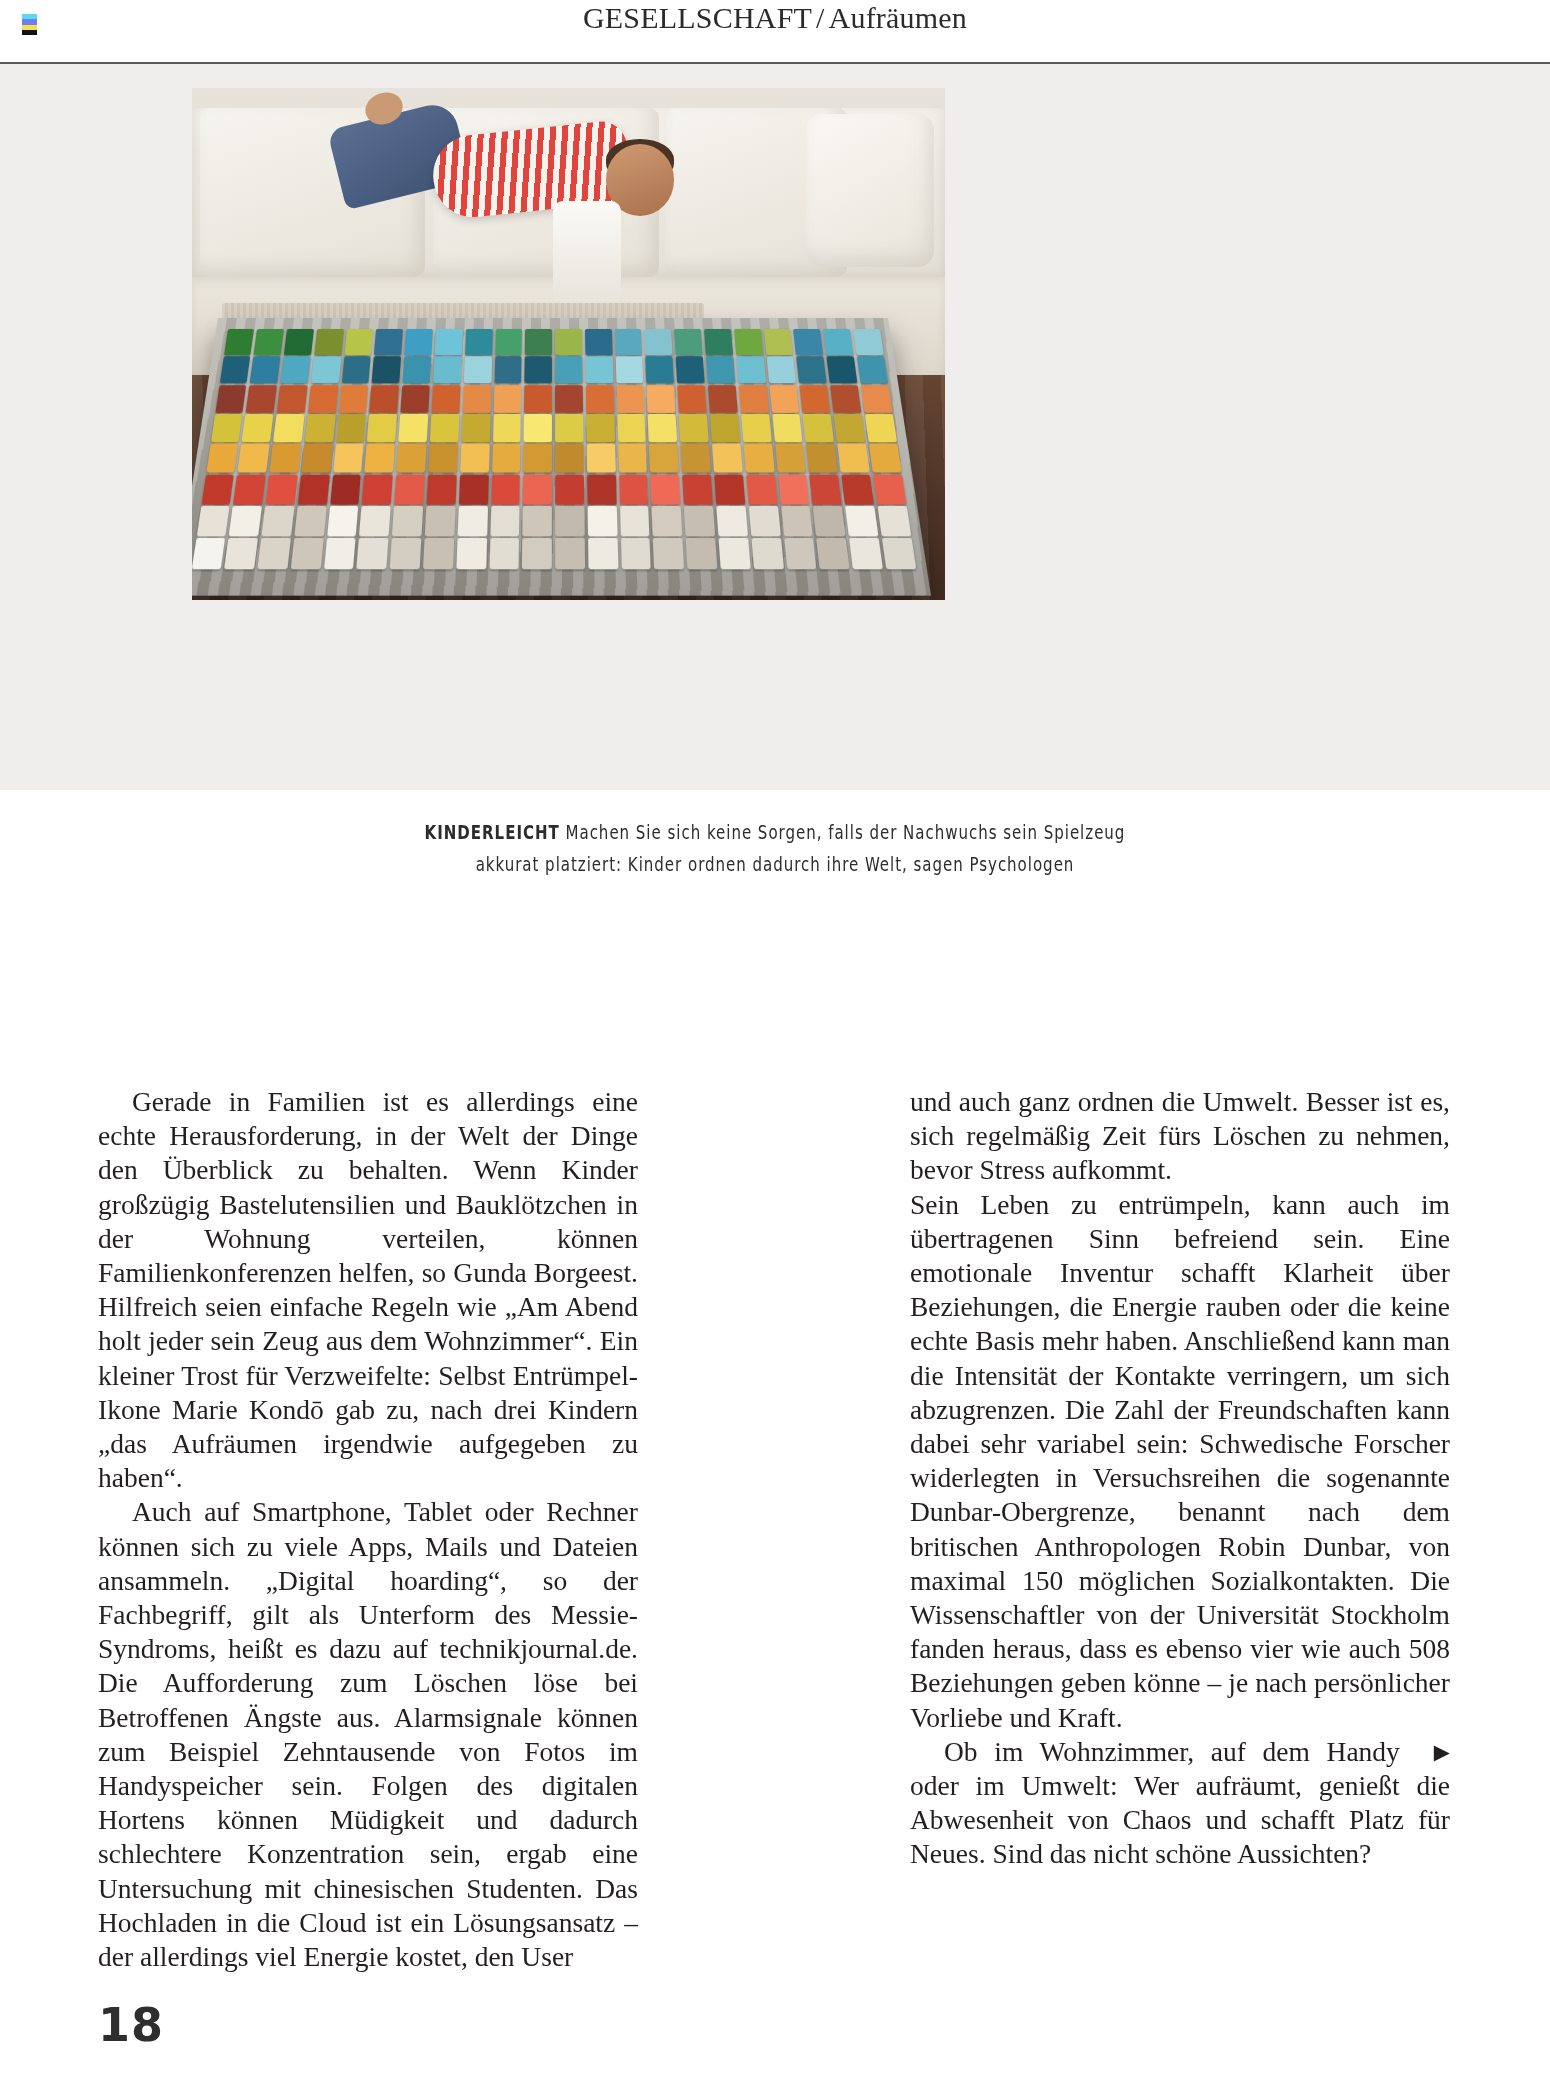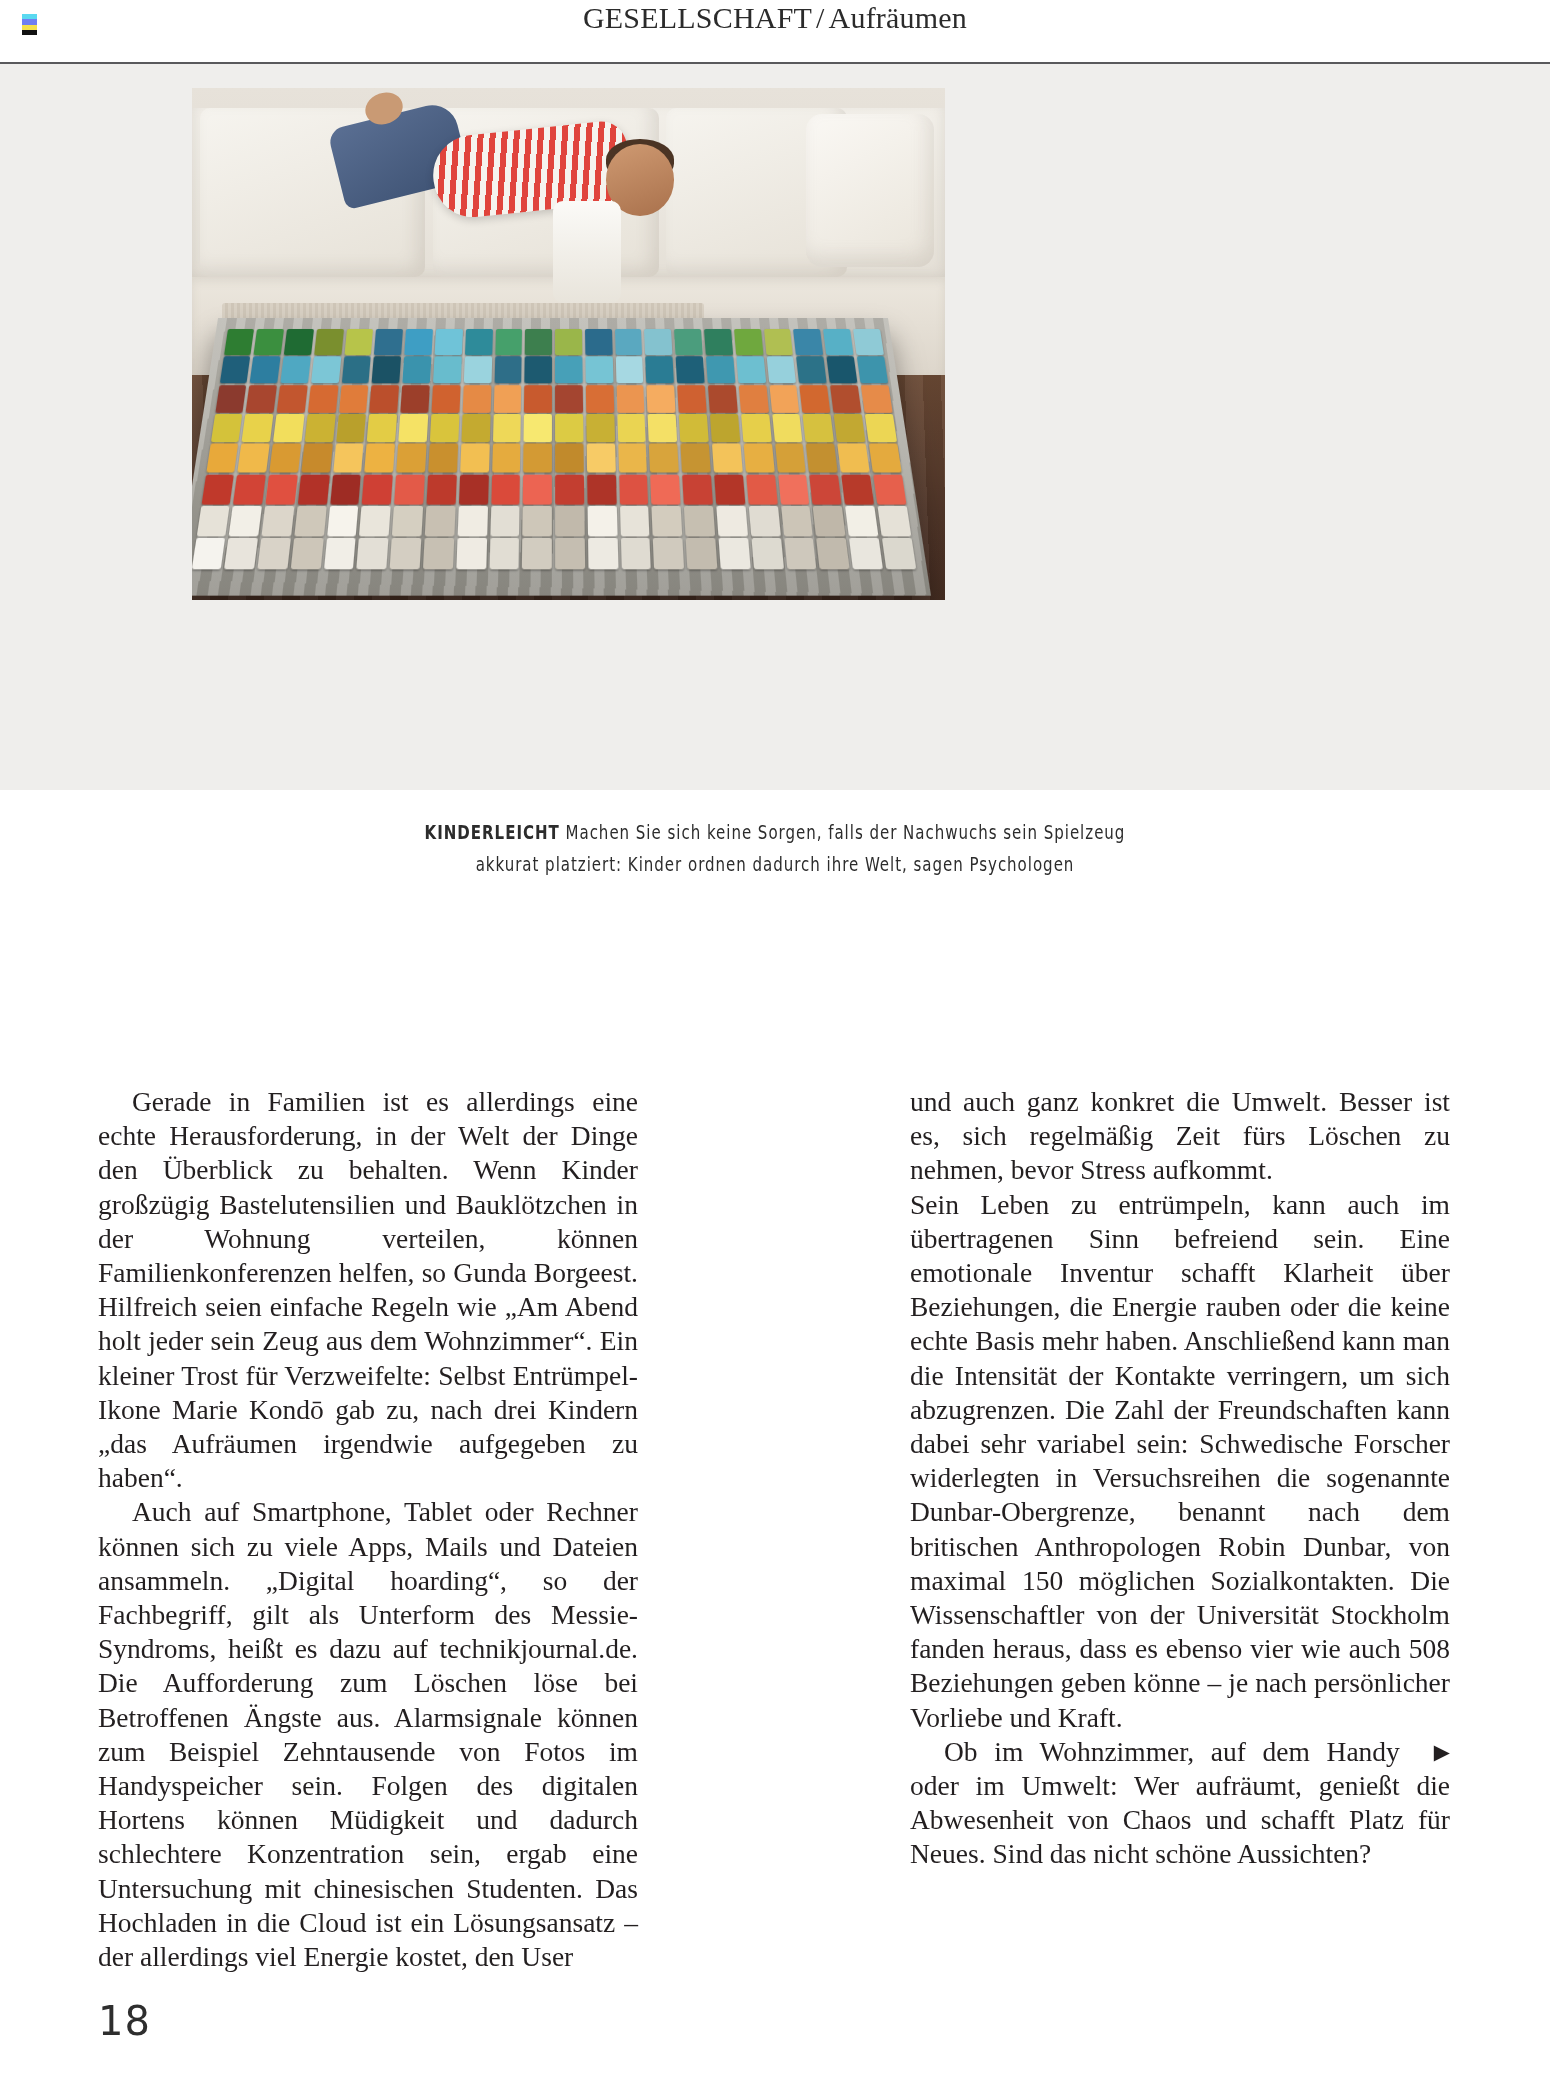--- a/index.html
+++ b/index.html
@@ -236,22 +236,22 @@
     line-height: 34px;
     color: #231f20;
   }
 
   
   .folio {
     position: absolute;
     left: 98px;
     top: 1998px;
     font-family: "DejaVu Sans", "Liberation Sans", sans-serif;
-    font-weight: 400;
-    font-size: 40px;
+    font-weight: 700;
+    font-size: 46px;
     letter-spacing: 1px;
     color: #2e2e2e;
   }
 </style>
 </head>
 <body>
 
 <div class="page-header">
   <div class="cmyk-bar">
     <span class="cmyk-c"></span>
@@ -486,20 +486,20 @@
 </div>
 
 <div class="body-columns">
 
   <div class="col">
     <p class="indent">Gerade in Familien ist es allerdings eine echte Herausforderung, in der Welt der Dinge den Überblick zu behalten. Wenn Kinder großzügig Bastelutensilien und Bauklötzchen in der Wohnung verteilen, können Familienkonferenzen helfen, so Gunda Borgeest. Hilfreich seien einfache Regeln wie „Am Abend holt jeder sein Zeug aus dem Wohnzimmer“. Ein kleiner Trost für Verzweifelte: Selbst Entrümpel-Ikone Marie Kondō gab zu, nach drei Kindern „das Aufräumen irgendwie aufgegeben zu haben“.</p>
     <p class="indent">Auch auf Smartphone, Tablet oder Rechner können sich zu viele Apps, Mails und Dateien ansammeln. „Digital hoarding“, so der Fachbegriff, gilt als Unterform des Messie-Syndroms, heißt es dazu auf technikjournal.de. Die Aufforderung zum Löschen löse bei Betroffenen Ängste aus. Alarmsignale können zum Beispiel Zehntausende von Fotos im Handyspeicher sein. Folgen des digitalen Hortens können Müdigkeit und dadurch schlechtere Konzentration sein, ergab eine Untersuchung mit chinesischen Studenten. Das Hochladen in die Cloud ist ein Lösungsansatz – der allerdings viel Energie kostet, den User</p>
   </div>
 
   <div class="col">
-    <p>und auch ganz konkret die Umwelt. Besser ist es, sich regelmäßig Zeit fürs Löschen zu nehmen, bevor Stress aufkommt.</p>
+    <p>und auch ganz ordnen die Umwelt. Besser ist es, sich regelmäßig Zeit fürs Löschen zu nehmen, bevor Stress aufkommt.</p>
     <p>Sein Leben zu entrümpeln, kann auch im übertragenen Sinn befreiend sein. Eine emotionale Inventur schafft Klarheit über Beziehungen, die Energie rauben oder die keine echte Basis mehr haben. Anschließend kann man die Intensität der Kontakte verringern, um sich abzugrenzen. Die Zahl der Freundschaften kann dabei sehr variabel sein: Schwedische Forscher widerlegten in Versuchsreihen die sogenannte Dunbar-Obergrenze, benannt nach dem britischen Anthropologen Robin Dunbar, von maximal 150 möglichen Sozialkontakten. Die Wissenschaftler von der Universität Stockholm fanden heraus, dass es ebenso vier wie auch 508 Beziehungen geben könne – je nach persönlicher Vorliebe und Kraft.</p>
     <p class="indent"><span class="endmark">▶</span><span>Ob im Wohnzimmer, auf dem Handy oder im Umwelt: Wer aufräumt, genießt die Abwesenheit von Chaos und schafft Platz für Neues. Sind das nicht schöne Aussichten?</span></p>
   </div>
 
 </div>
 
 <div class="folio">18</div>
 
 </body></html>

